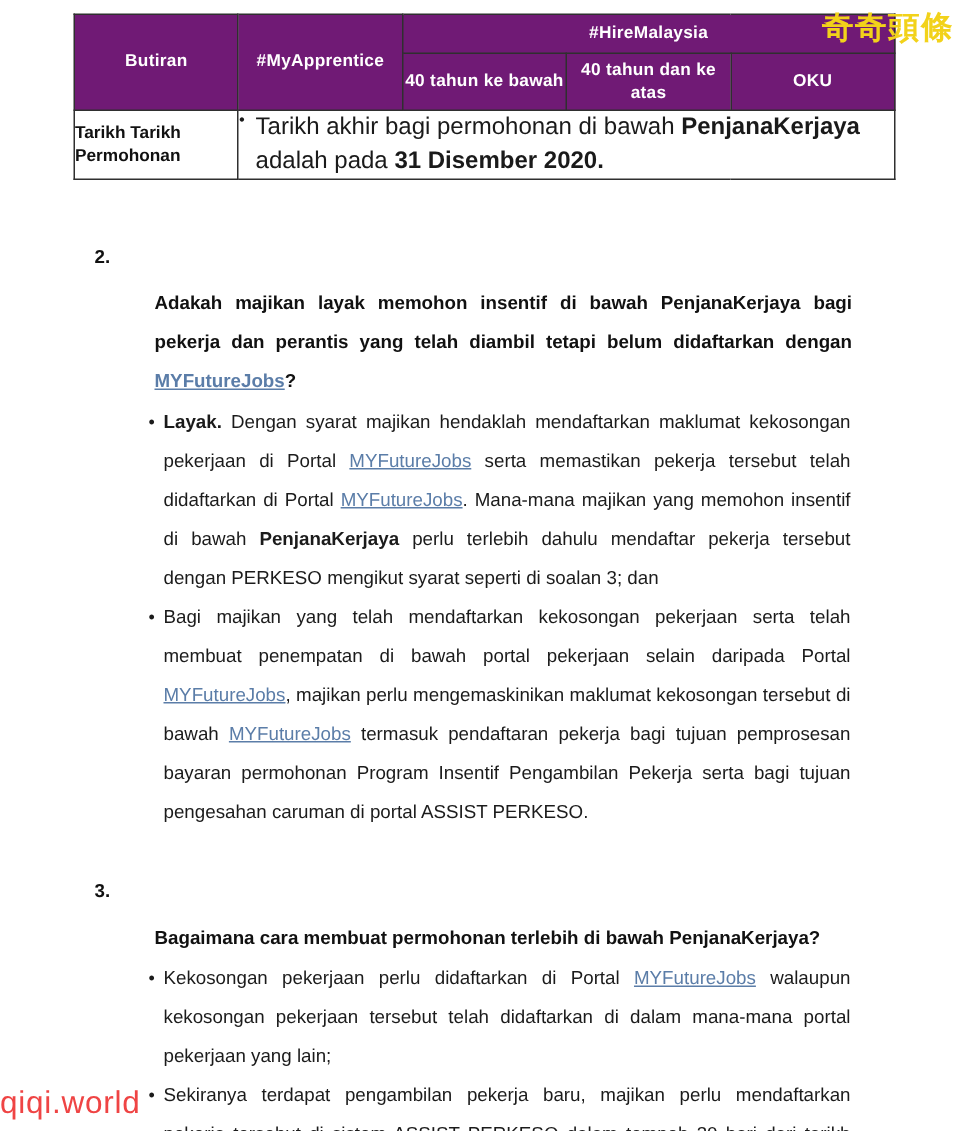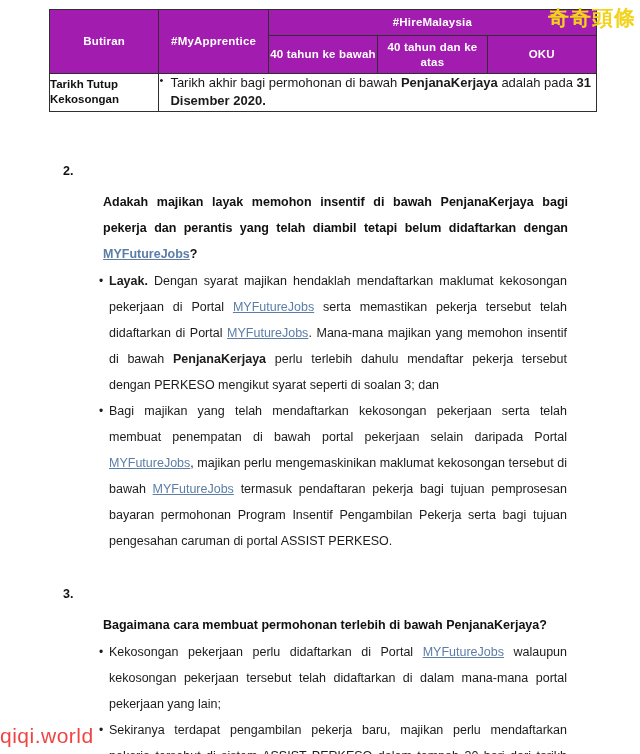--- a/index.html
+++ b/index.html
@@ -27,21 +27,21 @@
     border-collapse: collapse;
     width: 548px;
     table-layout: fixed;
   }
   table.info-table td, table.info-table th {
     border: 1px solid #2f2f2f;
     padding: 0;
     vertical-align: middle;
   }
   th.hdr {
-    background: #a21caf;
+    background: #701a75;
     color: #ffffff;
     font-size: 11.5px;
     font-weight: 700;
     text-align: center;
     letter-spacing: 0.2px;
     line-height: 1.22;
     padding: 4px 3px;
   }
   th.hdr.tall { height: 62px; margin-top: 12px; }
   th.hdr.group { height: 25px; }
@@ -51,21 +51,21 @@
     width: 114px;
     font-size: 11.5px;
     font-weight: 700;
     color: #111111;
     padding: 9px 8px 9px 9px;
     vertical-align: top;
     line-height: 1.32;
     background: #ffffff;
   }
   td.row-body {
-    font-size: 13px;
+    font-size: 16px;
     color: #1a1a1a;
     padding: 9px 10px 14px 10px;
     vertical-align: top;
     line-height: 1.42;
     background: #ffffff;
   }
   td.row-body .b-item {
     position: relative;
     padding-left: 11px;
   }
@@ -181,21 +181,21 @@
         <th class="hdr tall" rowspan="2">Butiran</th>
         <th class="hdr tall" rowspan="2">#MyApprentice</th>
         <th class="hdr group" colspan="3">#HireMalaysia</th>
       </tr>
       <tr>
         <th class="hdr sub" style="width:101px">40 tahun ke bawah</th>
         <th class="hdr sub" style="width:105px">40 tahun dan ke atas</th>
         <th class="hdr sub" style="width:107px">OKU</th>
       </tr>
       <tr>
-        <td class="row-label">Tarikh Tutup Kekosongan</td>
+        <td class="row-label">Tarikh Tarikh Permohonan</td>
         <td class="row-body" colspan="4">
           <div class="b-item"><span>Tarikh akhir bagi permohonan di bawah </span><span class="bold">PenjanaKerjaya</span><span> adalah pada </span><span class="bold">31 Disember 2020.</span></div>
         </td>
       </tr>
     </tbody>
   </table>
 </div>
 
 <div class="qa-block">
 

